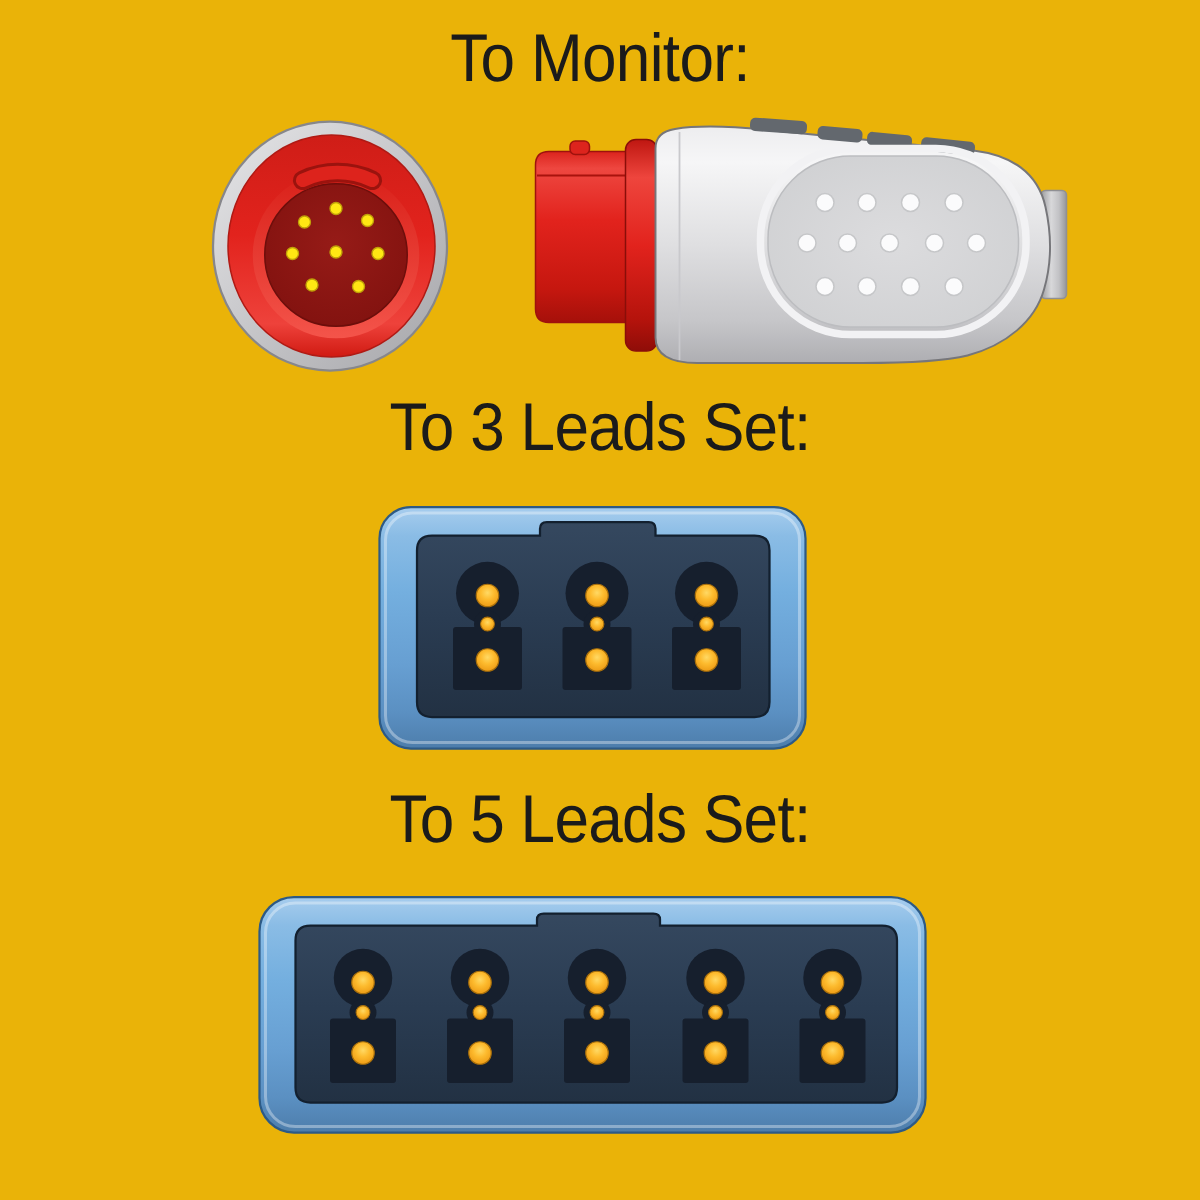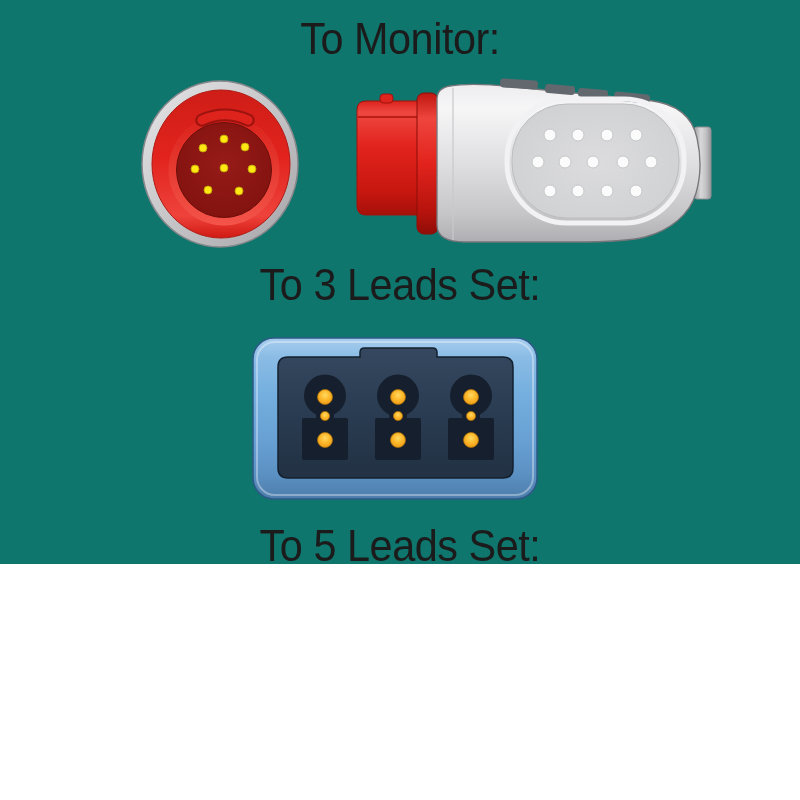--- a/index.html
+++ b/index.html
@@ -1,16 +1,16 @@
 <!DOCTYPE html>
 <html><head>
 <meta charset="utf-8">
 <style>
   html,body{margin:0;padding:0;background:#ffffff;}
-  .stage{position:relative;width:800px;height:564px;background:#0f766e;overflow:hidden;
+  .stage{position:relative;width:800px;height:800px;background:#eab308;overflow:hidden;
          font-family:"Liberation Sans",sans-serif;}
   .label{position:absolute;left:0;width:800px;text-align:center;
          font-size:45px;line-height:1.15;color:#1b1b1b;
          transform:scaleX(0.92);letter-spacing:-0.5px;}
   svg{position:absolute;top:0;left:0;}
 </style>
 </head>
 <body>
 
 <div class="stage">

